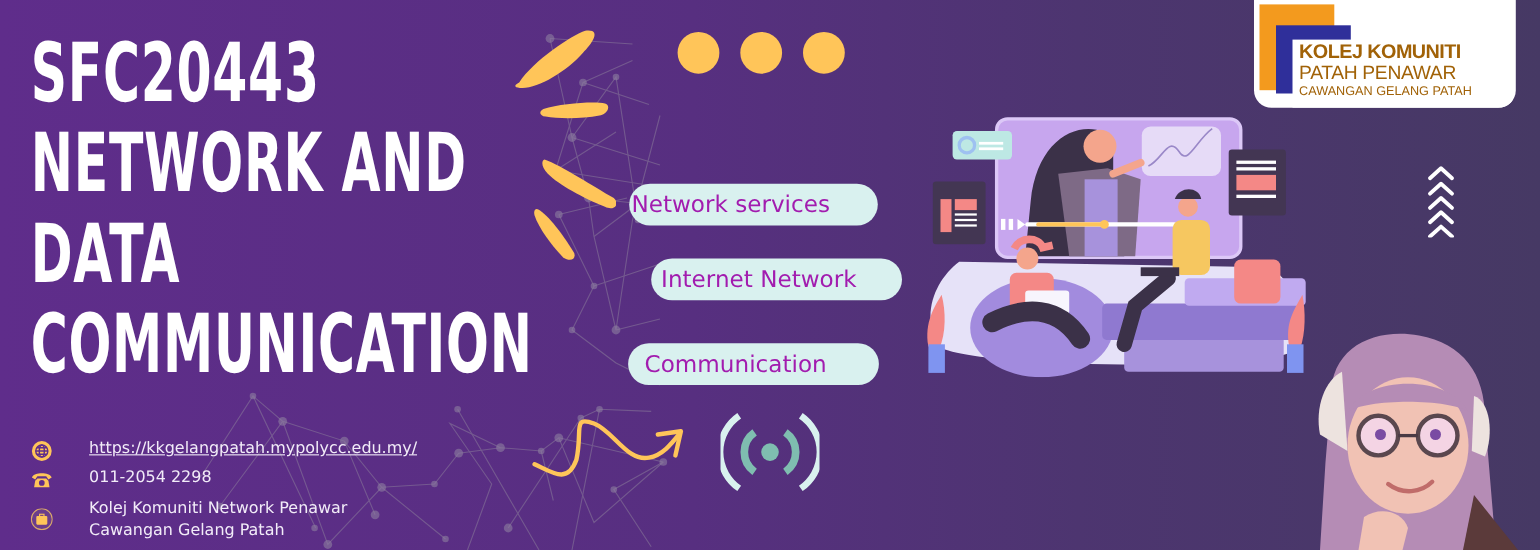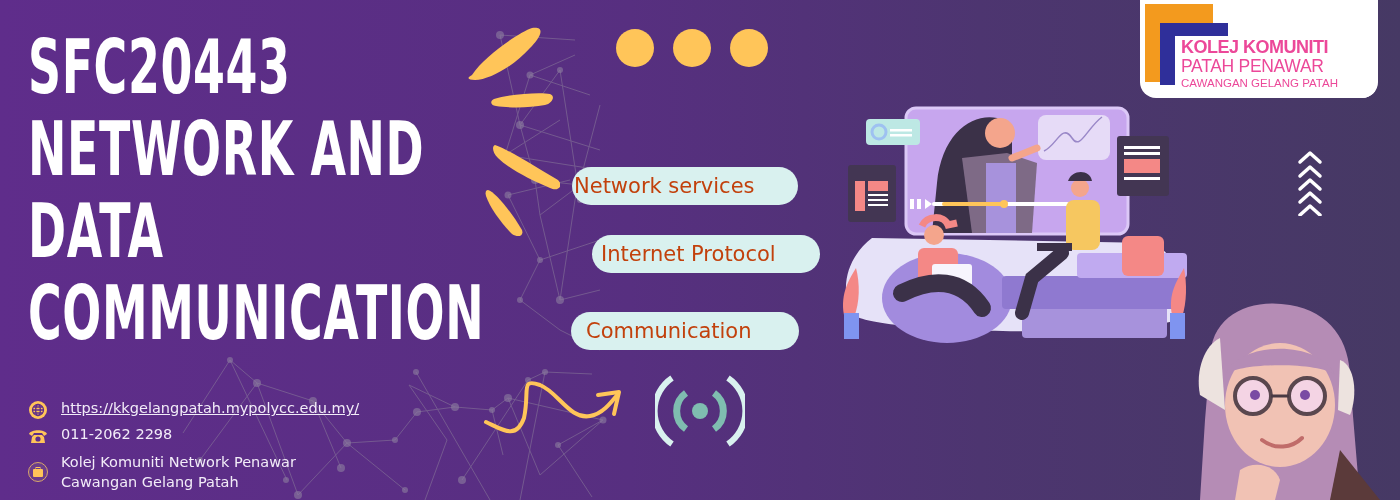--- a/index.html
+++ b/index.html
@@ -21,52 +21,52 @@
       line-height: 82px;
       letter-spacing: 1px;
       transform: scaleX(0.62);
       transform-origin: left top;
       white-space: nowrap;
       text-transform: uppercase;
     }
     .title div { display: block; }
 
     .contact { left: 28px; top: 400px; color: #f2ecf8; font-family: "DejaVu Sans", sans-serif; font-size: 14.5px; }
-    .contact .row { display: flex; align-items: flex-start; margin-bottom: 6px; }
+    .contact .row { display: flex; align-items: flex-start; margin-bottom: 6px; gap: 20px; }
     .contact .ic { width: 20px; height: 20px; margin-right: 13px; flex: none; margin-top: 0px; }
     .contact a { color: #f2ecf8; text-decoration: underline; }
     .contact .lines div { line-height: 20px; }
 
     .dots { left: 616px; top: 29px; display: flex; gap: 19px; }
     .dots span { width: 38px; height: 38px; border-radius: 50%; background: #ffc559; display: block; }
 
     .pill {
       position: absolute;
       background: #d9f1ef;
-      color: #c2410c;
+      color: #a21caf;
       border-radius: 20px;
       height: 38px;
       line-height: 38px;
       font-family: "DejaVu Sans", sans-serif;
       font-size: 21px;
       padding: 0 12px;
       white-space: nowrap;
     }
 
     .logo {
       left: 1140px; top: 0; width: 238px; height: 98px;
       background: #ffffff;
       border-radius: 0 0 16px 16px;
       overflow: hidden;
     }
     .logo .or { position: absolute; left: 5px; top: 4px; width: 68px; height: 78px; background: #f39a1e; }
     .logo .bl { position: absolute; left: 20px; top: 23px; width: 68px; height: 62px; background: #2f2f9a; }
     .logo .wh { position: absolute; left: 35px; top: 36px; width: 200px; height: 62px; background: #fff; }
     .logo .t1, .logo .t2, .logo .t3 {
-      position: absolute; left: 41px; color: #ec4899; font-family: "Liberation Sans", sans-serif; white-space: nowrap;
+      position: absolute; left: 41px; color: #a16207; font-family: "Liberation Sans", sans-serif; white-space: nowrap;
     }
     .logo .t1 { top: 37px; font-size: 18px; font-weight: bold; letter-spacing: -0.5px; }
     .logo .t2 { top: 56px; font-size: 17.5px; letter-spacing: -0.3px; }
     .logo .t3 { top: 77px; font-size: 11.5px; letter-spacing: 0px; }
 
     .chev { left: 1297px; top: 150px; }
     .avatar { left: 1180px; top: 300px; }
     .illus { left: 832px; top: 103px; }
   </style>
 </head>
@@ -138,21 +138,21 @@
   </g>
 </svg>
 
 <div class="abs dots">
   <span></span>
   <span></span>
   <span></span>
 </div>
 
 <div class="pill" style="left:572px;top:167px;width:226px;padding-left:2px;">Network services</div>
-<div class="pill" style="left:592px;top:235px;width:228px;padding-left:9px;">Internet Protocol</div>
+<div class="pill" style="left:592px;top:235px;width:228px;padding-left:9px;">Internet Network</div>
 <div class="pill" style="left:571px;top:312px;width:228px;padding-left:15px;">Communication</div>
 
 <svg class="abs" style="left:478px;top:380px;" width="150" height="80">
   <path d="M8 42 C25 50 38 60 46 38 C52 10 42 -2 62 5 C80 12 92 40 112 36 C124 34 132 24 140 14" stroke="#ffc559" stroke-width="4" fill="none" stroke-linecap="round"></path>
   <path d="M120 15 L141 12 L136 34" stroke="#ffc559" stroke-width="4" fill="none" stroke-linecap="round" stroke-linejoin="round"></path>
 </svg>
 
 <svg class="abs" style="left:655px;top:373px;" width="90" height="75">
   <circle cx="45" cy="38" r="8" fill="#7fbdb0"></circle>
   <path d="M31 20 A22 22 0 0 0 31 56" stroke="#7fbdb0" stroke-width="7" fill="none"></path>
@@ -259,21 +259,21 @@
       </g>
     </svg>
     <a href="#">https://kkgelangpatah.mypolycc.edu.my/</a>
   </div>
   <div class="row">
     <svg class="ic" viewBox="0 0 20 20">
       <path d="M1 8 C3 3 17 3 19 8 L16 10 L14 7 L6 7 L4 10 Z" fill="#ffc559"></path>
       <path d="M4 11 L6 9 L14 9 L16 11 L17 17 L3 17 Z" fill="#ffc559"></path>
       <circle cx="10" cy="13" r="2.6" fill="#5f2d8b"></circle>
     </svg>
-    <span>011-2062 2298</span>
+    <span>011-2054 2298</span>
   </div>
   <div class="row">
     <svg class="ic" viewBox="0 0 20 20" style="margin-top:10px;">
       <circle cx="10" cy="10" r="9.5" fill="#6b3d8b" stroke="#d9a86a" stroke-width="1"></circle>
       <rect x="5" y="7" width="10" height="8" rx="1" fill="#ffc559"></rect>
       <rect x="8" y="5.5" width="4" height="2" fill="none" stroke="#ffc559" stroke-width="1"></rect>
     </svg>
     <div class="lines">
       <div>Kolej Komuniti  Network Penawar</div>
       <div>Cawangan Gelang Patah</div>

